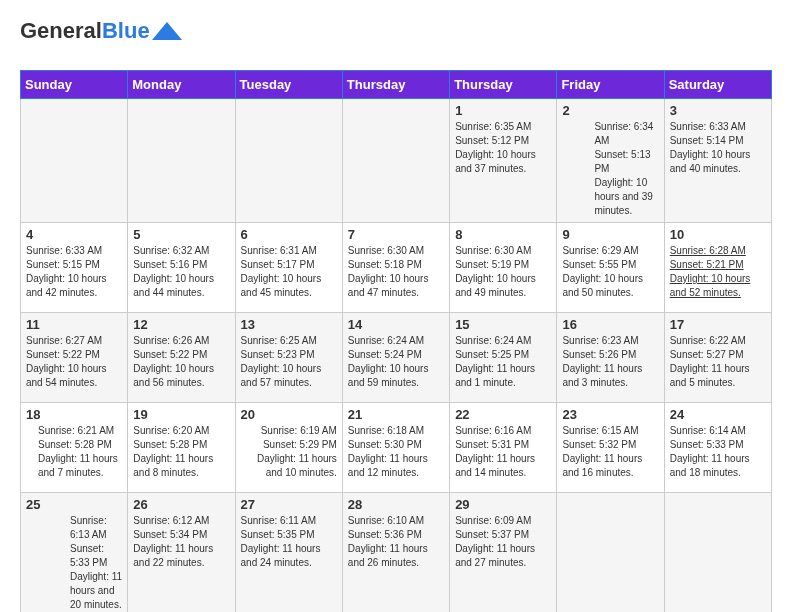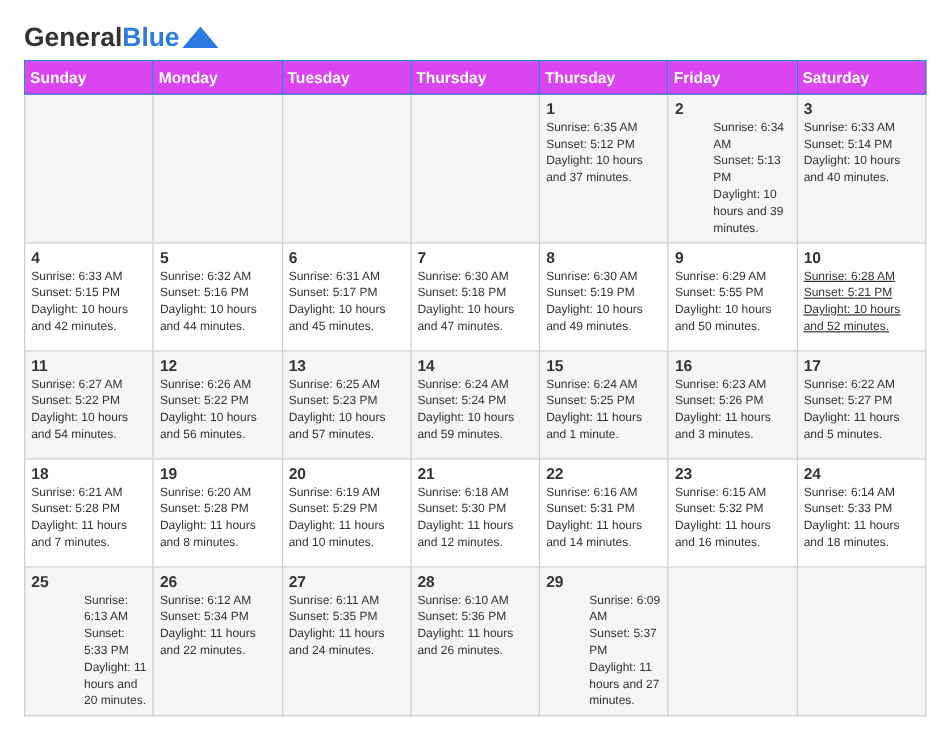--- a/index.html
+++ b/index.html
@@ -7,21 +7,21 @@
       font-family: Arial, sans-serif;
       background: #fff;
       width: 792px;
       min-height: 612px;
       padding: 20px;
     }
     .header {
       display: flex;
       justify-content: space-between;
       align-items: flex-end;
-      margin-bottom: 8px;
+      margin-bottom: 28px;
     }
     .logo {
       display: flex;
       flex-direction: column;
       align-items: flex-start;
     }
     .logo-text {
       font-size: 22px;
       font-weight: bold;
       color: #333;
@@ -50,21 +50,21 @@
       font-size: 18px;
       font-weight: normal;
       color: #333;
     }
     table {
       width: 100%;
       border-collapse: collapse;
       table-layout: fixed;
     }
     thead tr th {
-      background-color: #d946ef;
+      background-color: #6d28d9;
       color: #fff;
       font-size: 13px;
       font-weight: bold;
       padding: 6px 4px;
       text-align: left;
       border: 1px solid #2b7be0;
     }
     tbody tr td {
       border: 1px solid #ccc;
       vertical-align: top;
@@ -235,33 +235,33 @@
         <td>
           <span class="day-number">17</span>
           <div class="cell-content" style="white-space: pre-line;">Sunrise: 6:22 AM
 Sunset: 5:27 PM
 Daylight: 11 hours and 5 minutes.</div>
         </td>
       </tr>
       <tr>
         <td>
           <span class="day-number">18</span>
-          <div class="cell-content" style="white-space: pre-line;">Sunrise: 6:21 AM
+          <div class="cell-content" style="white-space: pre-line; margin-left: 12px;">Sunrise: 6:21 AM
 Sunset: 5:28 PM
 Daylight: 11 hours and 7 minutes.</div>
         </td>
         <td>
           <span class="day-number">19</span>
           <div class="cell-content" style="white-space: pre-line;">Sunrise: 6:20 AM
 Sunset: 5:28 PM
 Daylight: 11 hours and 8 minutes.</div>
         </td>
         <td>
           <span class="day-number">20</span>
-          <div class="cell-content" style="white-space: pre-line;">Sunrise: 6:19 AM
+          <div class="cell-content" style="white-space: pre-line; text-align: right;">Sunrise: 6:19 AM
 Sunset: 5:29 PM
 Daylight: 11 hours and 10 minutes.</div>
         </td>
         <td>
           <span class="day-number">21</span>
           <div class="cell-content" style="white-space: pre-line;">Sunrise: 6:18 AM
 Sunset: 5:30 PM
 Daylight: 11 hours and 12 minutes.</div>
         </td>
         <td>
@@ -303,21 +303,21 @@
 Daylight: 11 hours and 24 minutes.</div>
         </td>
         <td>
           <span class="day-number">28</span>
           <div class="cell-content" style="white-space: pre-line;">Sunrise: 6:10 AM
 Sunset: 5:36 PM
 Daylight: 11 hours and 26 minutes.</div>
         </td>
         <td>
           <span class="day-number">29</span>
-          <div class="cell-content" style="white-space: pre-line; margin-left: 36px;">Sunrise: 6:09 AM
+          <div class="cell-content" style="white-space: pre-line;">Sunrise: 6:09 AM
 Sunset: 5:37 PM
 Daylight: 11 hours and 27 minutes.</div>
         </td>
         <td class="empty-cell"></td>
         <td class="empty-cell"></td>
       </tr>
     </tbody>
 </table>
 
 </body></html>

